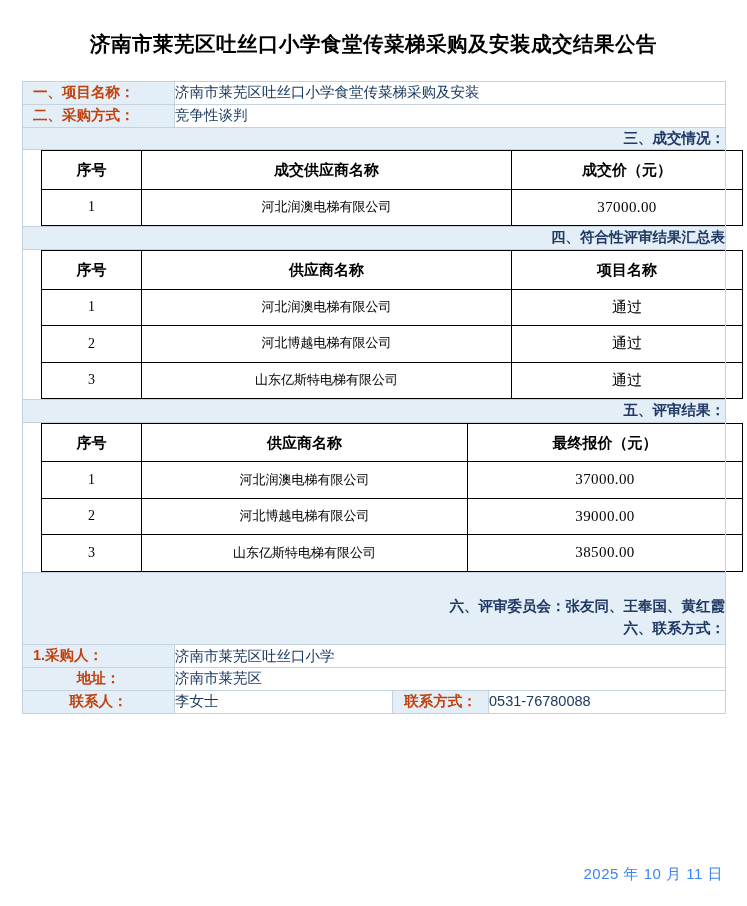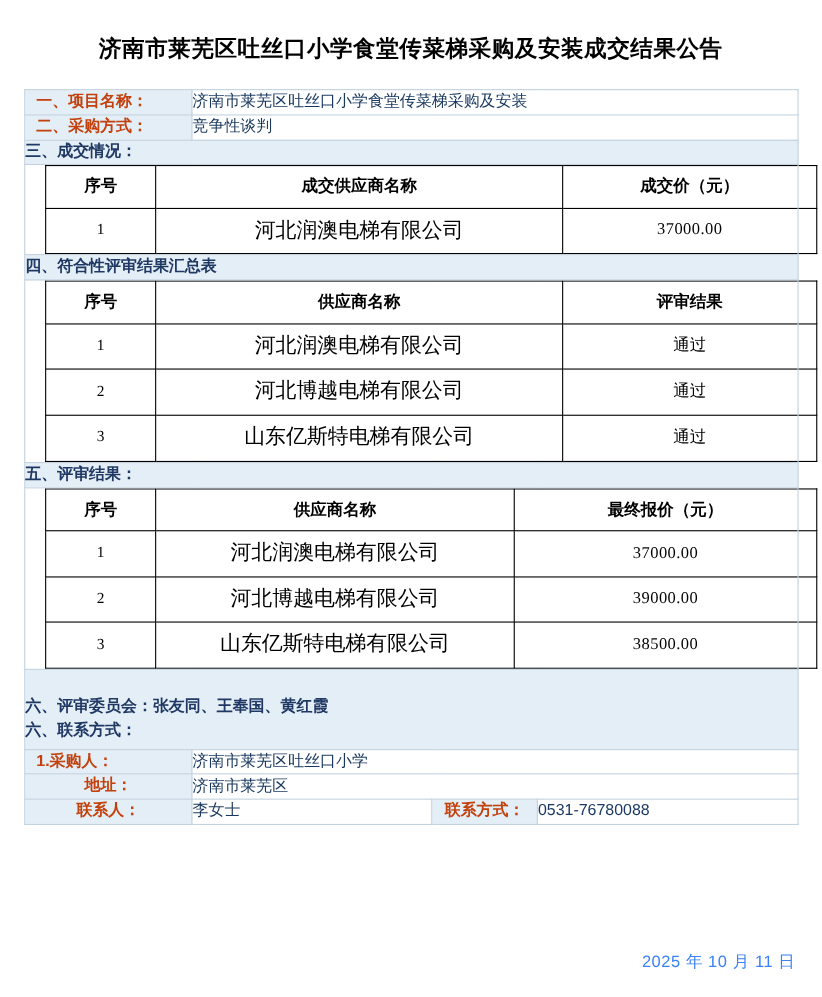--- a/index.html
+++ b/index.html
@@ -58,21 +58,21 @@
   }
   .val.plain{ color:#1b3a63; }
 
   
   .band{
     background:#e4eef6;
     color:#1f3864;
     font-family:"Liberation Sans","DejaVu Sans",sans-serif;
     font-weight:bold;
     font-size:14.5px;
-    text-align:left;
+    text-align:right;
     padding:7px 10px;
     line-height:1.5;
   }
   .band.two-line{ padding-top:23px; padding-bottom:5px; }
   .band .ln{ display:block; }
 
   
   .holder{ background:#ffffff; padding:10px 13px 11px 13px; }
 
   
@@ -92,21 +92,21 @@
     font-weight:normal;
     line-height:1.3;
   }
   .dt th{
     font-family:"Liberation Sans","DejaVu Sans",sans-serif;
     font-weight:bold;
     font-size:15px;
     padding:9px 4px;
   }
   .dt td.num{ font-family:"Liberation Serif","DejaVu Serif",serif; font-size:14px; }
-  .dt td.name{ font-size:19px; }
+  .dt td.name{ font-size:13px; }
   .dt td.money{ font-size:15px; letter-spacing:.4px; }
 
   .date{
     position:absolute; right:24px; top:865px;
     font-family:"Liberation Sans","DejaVu Sans",sans-serif;
     font-size:15px;
     color:#3b82f6;
     letter-spacing:.5px;
   }
 </style>
@@ -173,21 +173,21 @@
           <table class="dt">
             <colgroup>
                 <col style="width:100px">
                 <col style="width:370px">
                 <col>
               </colgroup>
             <thead>
               <tr>
                 <th>序号</th>
                 <th>供应商名称</th>
-                <th>评审结果</th>
+                <th>项目名称</th>
               </tr>
             </thead>
             <tbody>
               <tr>
                 <td class="num">1</td>
                 <td class="name">河北润澳电梯有限公司</td>
                 <td>通过</td>
               </tr>
               <tr>
                 <td class="num">2</td>

